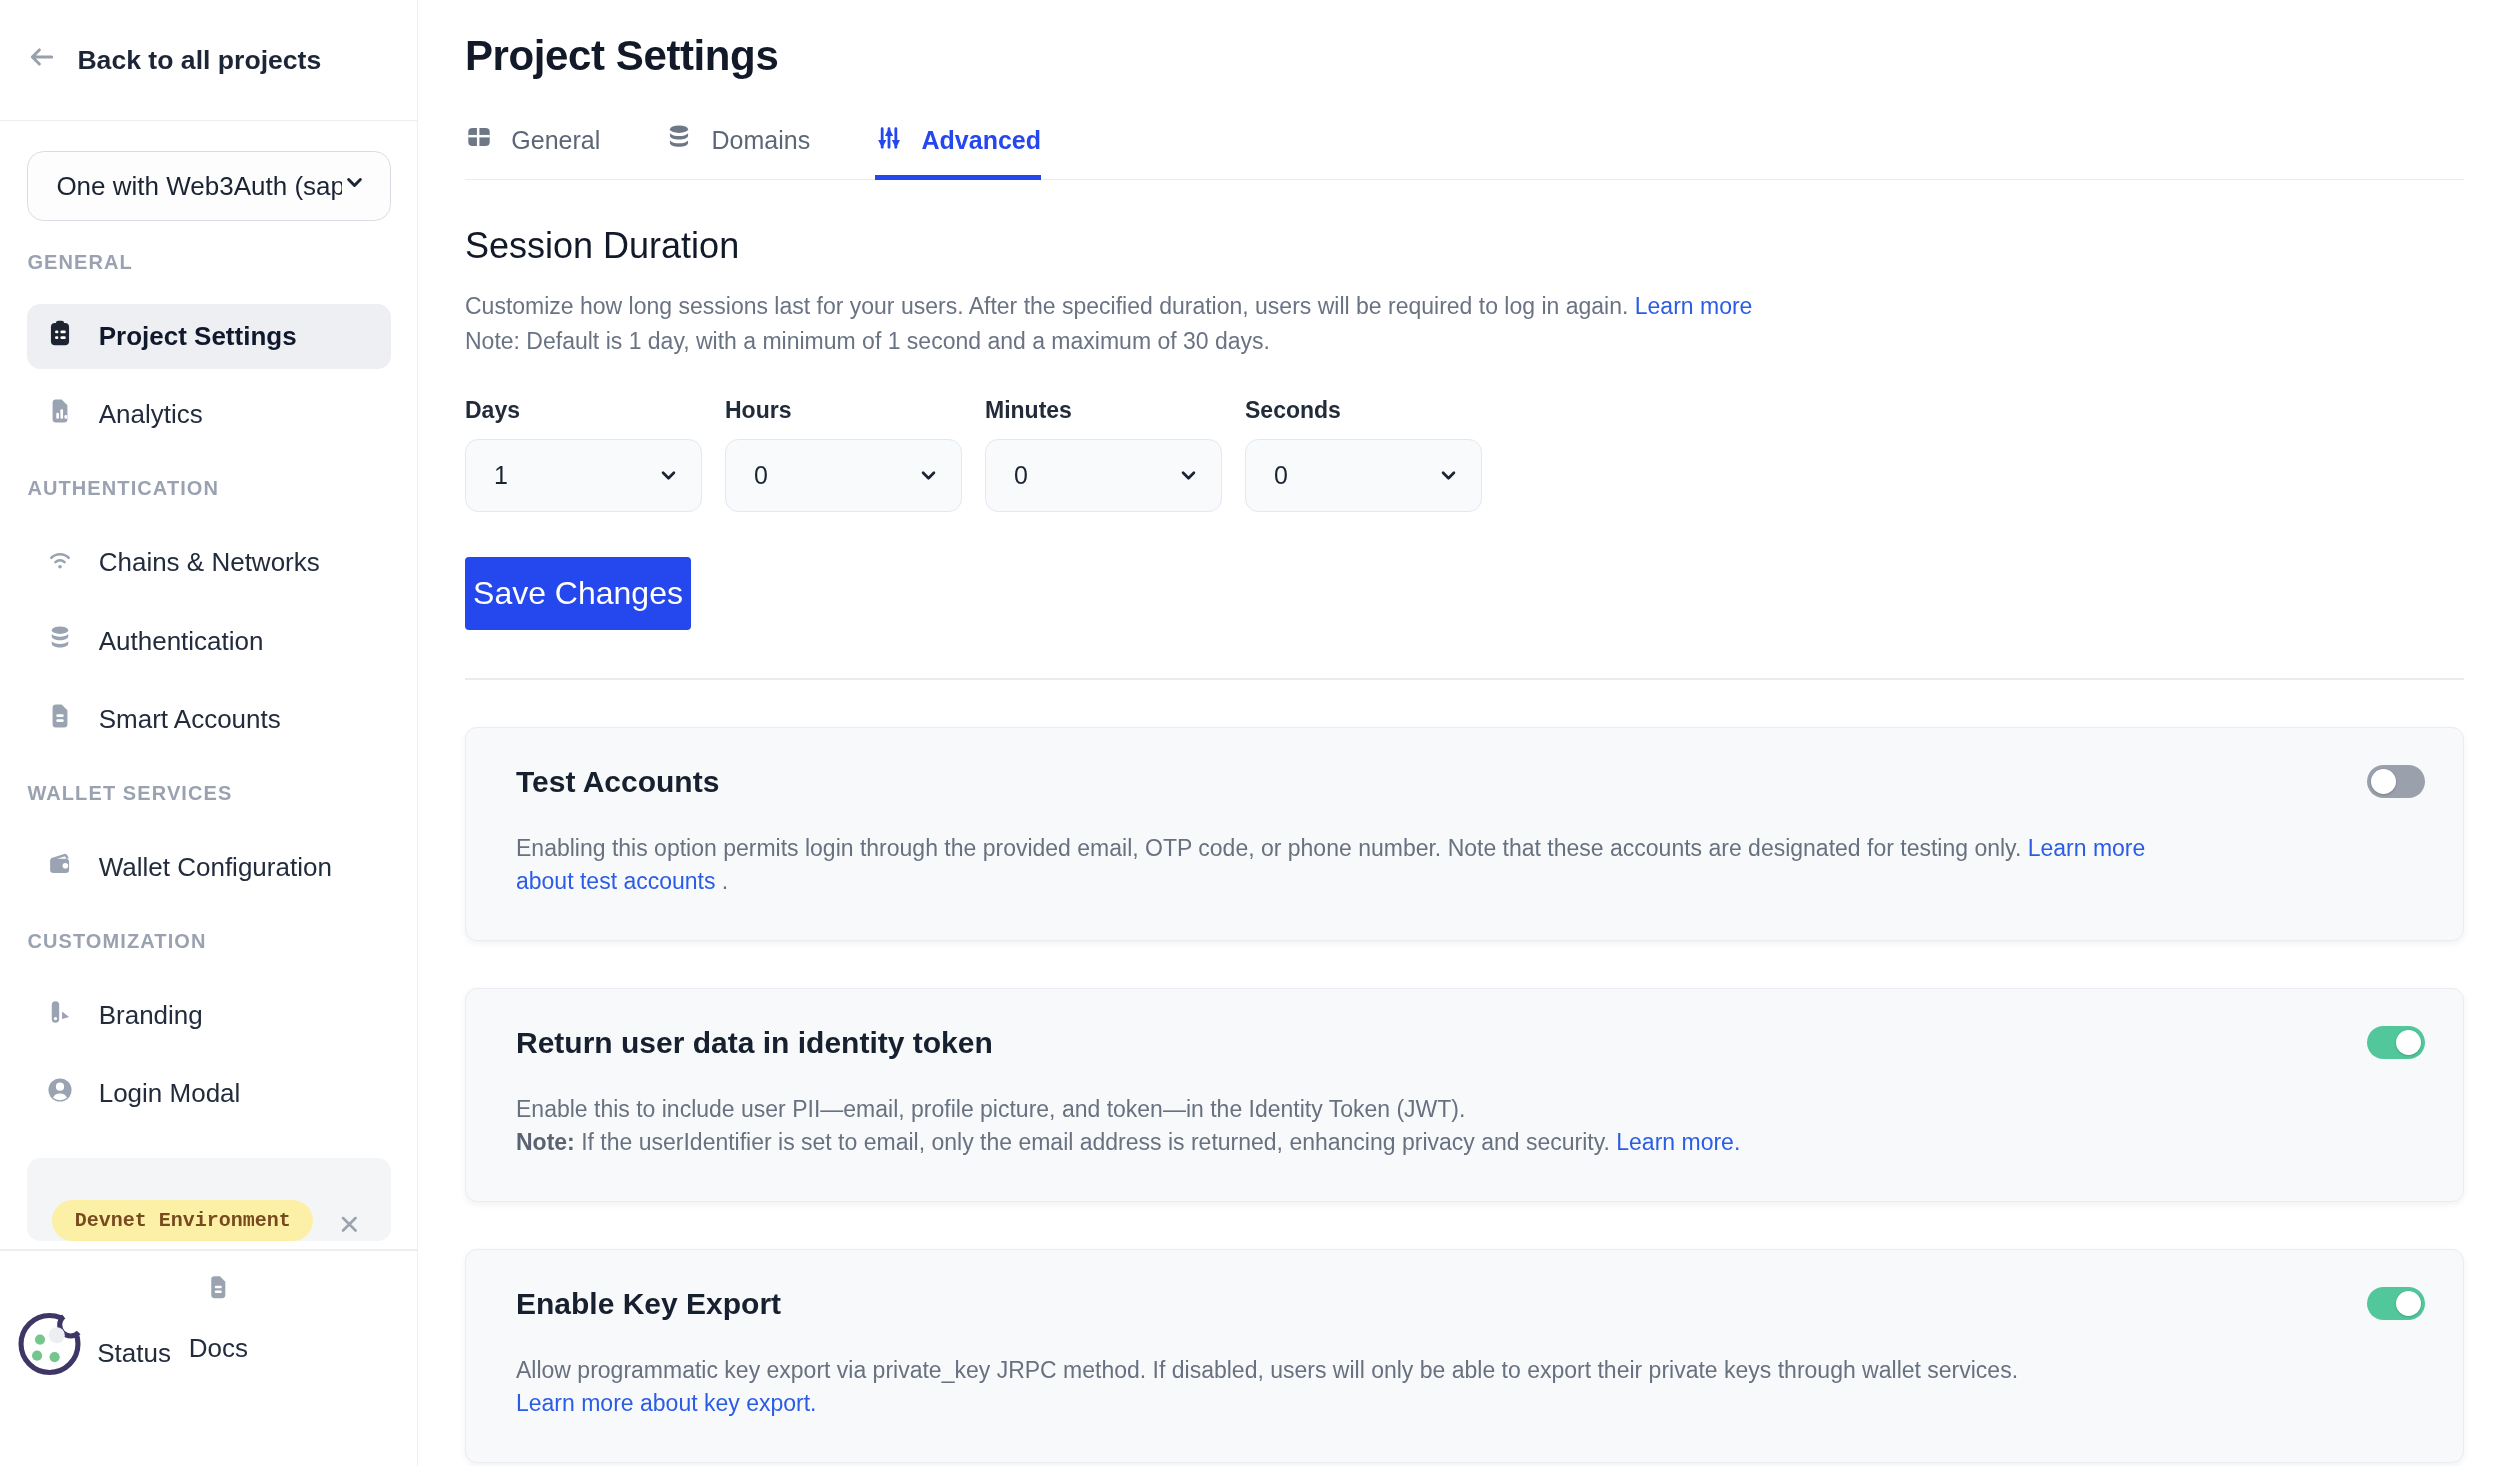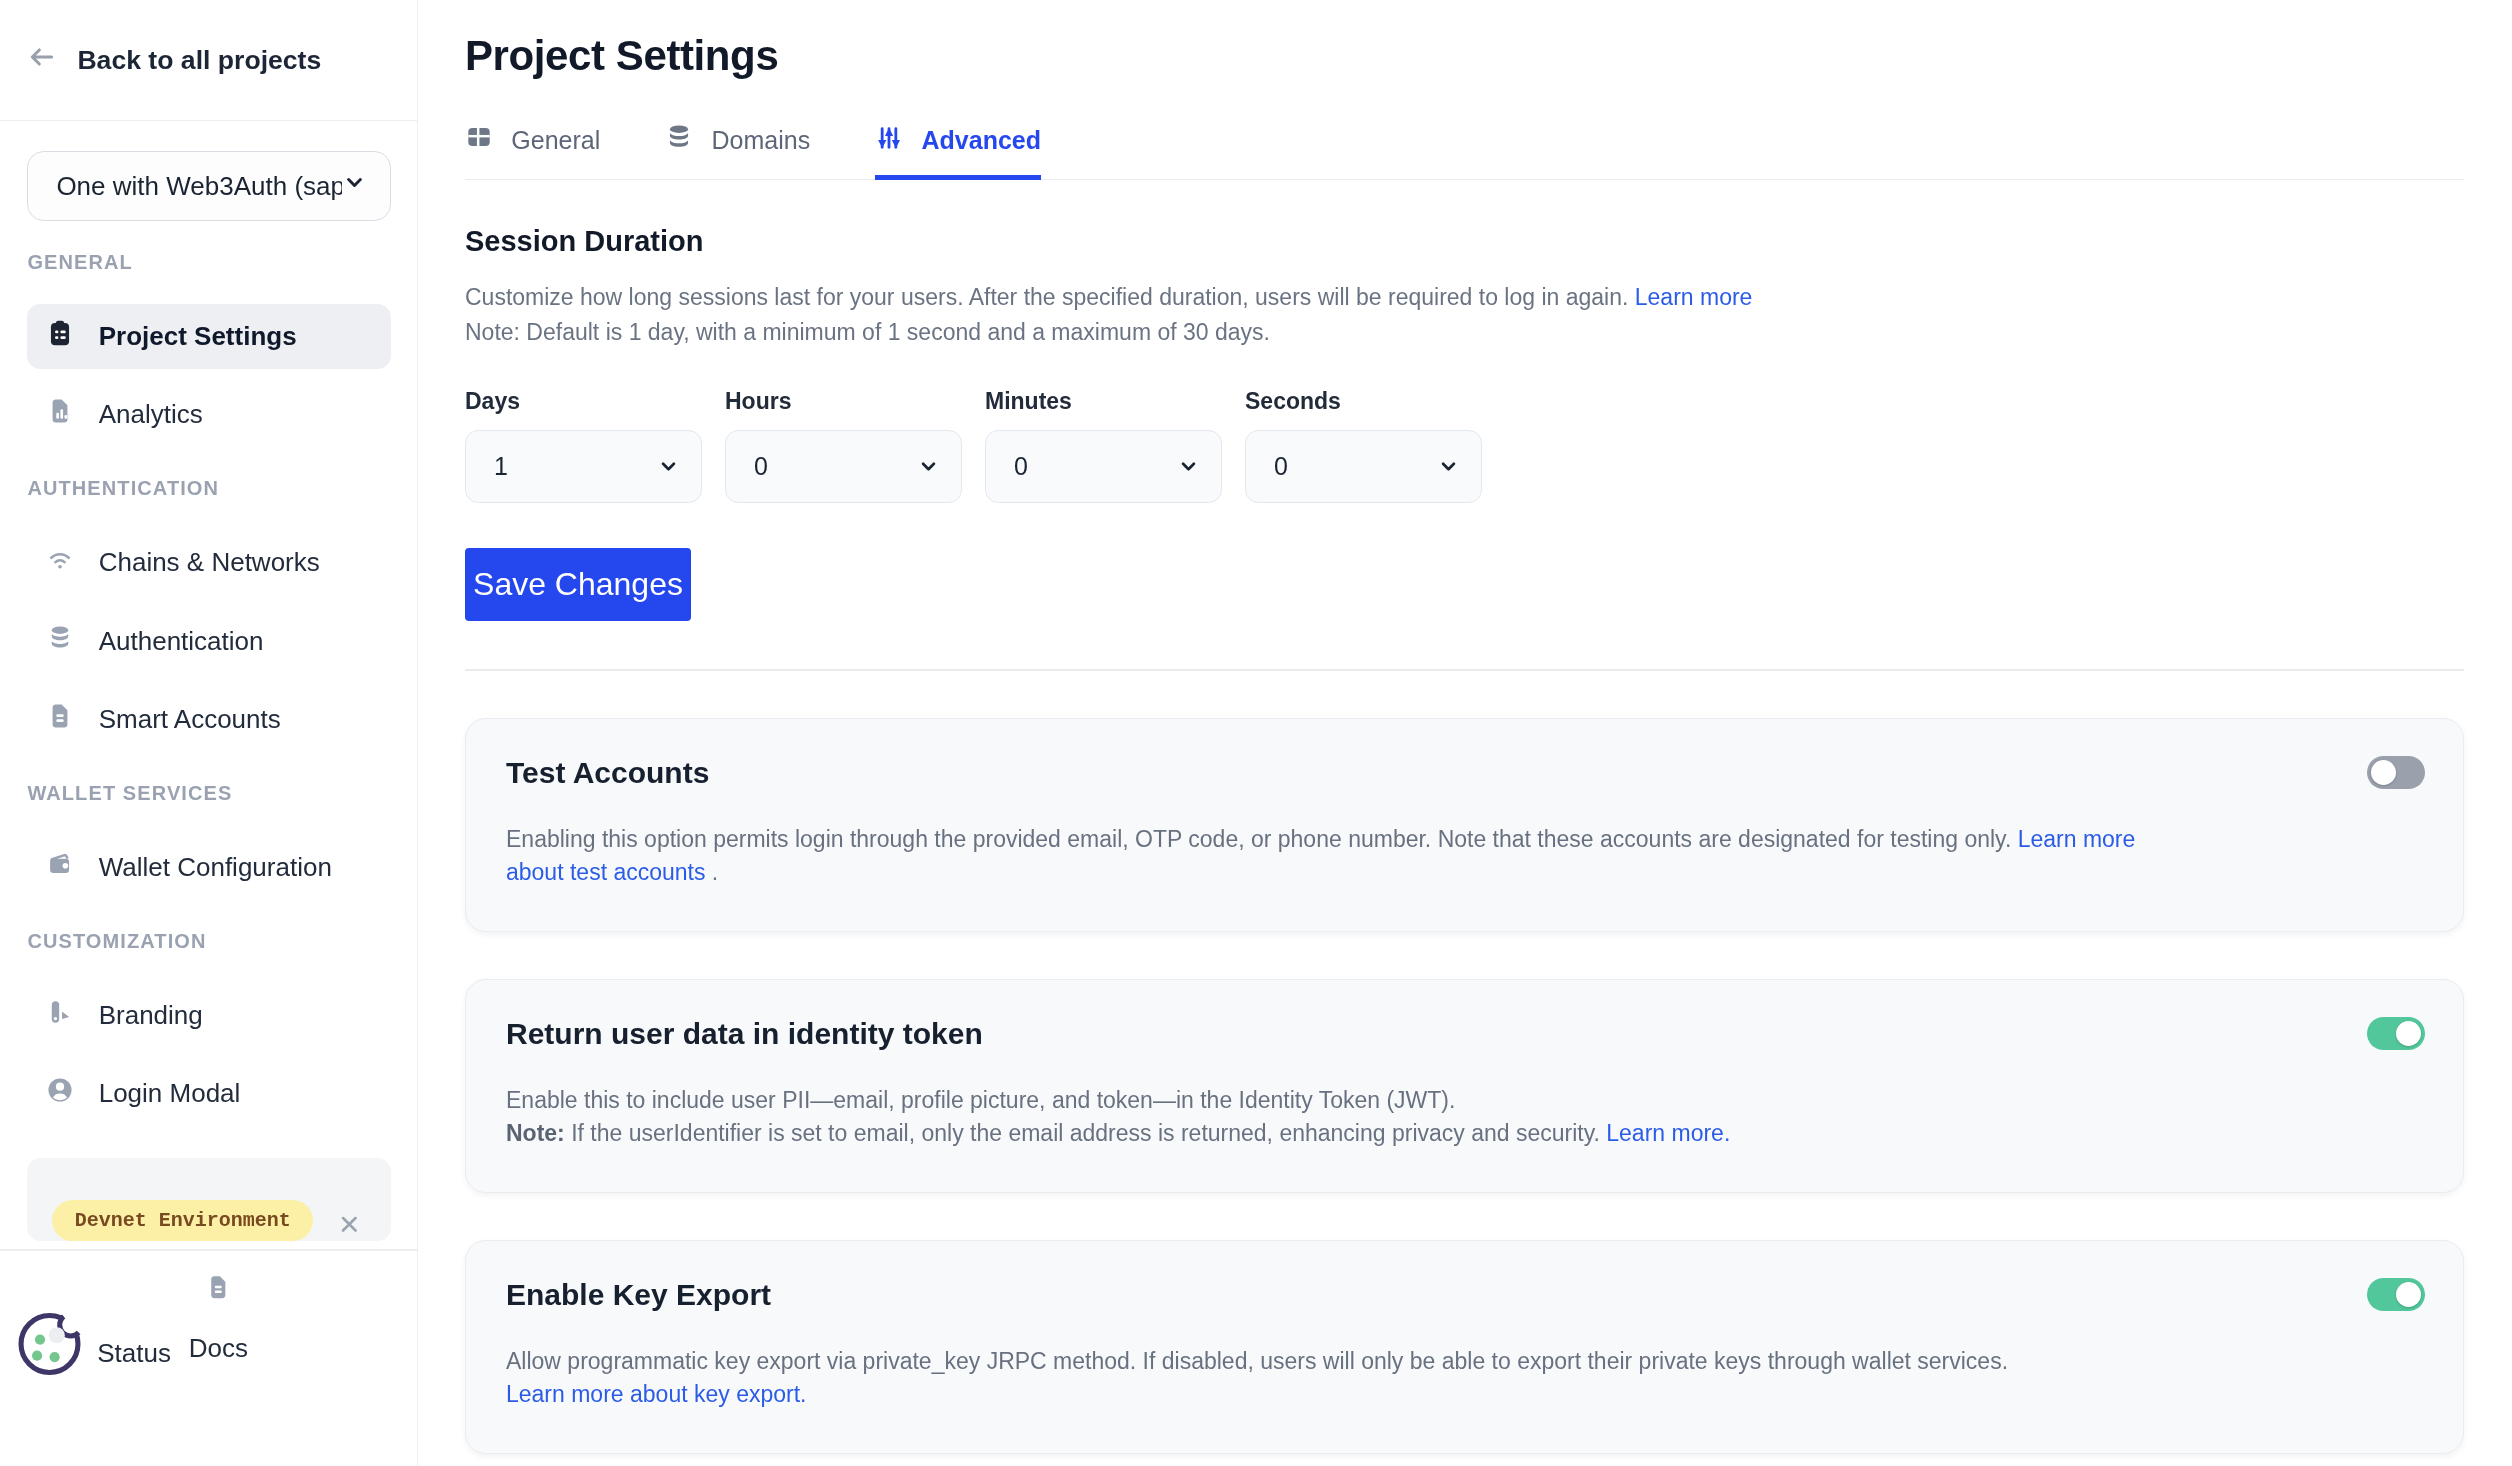--- a/index.html
+++ b/index.html
@@ -34,40 +34,40 @@
   
   .main { flex:1; }
   .main-inner { width:1999px; margin-left:47px; }
   .page-title { margin-top:32px; font-size:42px; font-weight:700; letter-spacing:-0.4px; color:#121a29; }
   .tabs { display:flex; gap:65px; margin-top:43px; border-bottom:1.7px solid #e9ebef; }
   .tab { display:flex; align-items:center; gap:18.3px; font-size:25px; font-weight:500;
     color:#5d6678; padding-bottom:21.6px; cursor:pointer; }
   .tab.active { color:#2547ee; font-weight:600; border-bottom:5px solid #2547ee;
     padding-bottom:16.6px; margin-bottom:-1.7px; }
 
-  .section-heading { margin-top:45px; font-size:29px; font-weight:700; color:#121a29; }
+  .section-heading { margin-top:45px; font-size:36px; font-weight:400; color:#121a29; }
   .desc-line { margin-top:23px; font-size:23px; color:#6a7383; line-height:32px; }
   .desc-line + .desc-line { margin-top:3.3px; }
   a.inline-link { color:#2b5ce6; text-decoration:none; cursor:pointer; }
 
   .duration-row { display:flex; gap:23px; margin-top:40px; }
   .duration-field { width:237px; }
   .duration-field label { display:block; font-size:23px; font-weight:600; color:#222b3a; margin-bottom:15px; }
   .sel-wrap { position:relative; }
   .sel-wrap select { width:237px; height:73px; appearance:none; -webkit-appearance:none;
     background:#f8fafc; border:1.7px solid #e3e8ef; border-radius:13.3px; padding:0 50px 0 28px;
     font-size:25px; color:#1b2433; font-family:inherit; cursor:pointer; }
   .sel-wrap svg { position:absolute; right:21.6px; top:25px; pointer-events:none; }
 
   .save-btn { margin-top:45px; width:226px; height:73px; background:#2547ee; border:none; border-radius:4px;
     color:#fff; font-size:32px; font-weight:500; font-family:inherit; cursor:pointer; display:block; }
   .rule { margin-top:48px; height:1.7px; background:#e9ebef; }
 
-  .card { margin-top:47px; background:#f8f9fb; border:1.7px solid #e9ecf1; border-radius:21px;
-    padding:37px 38px 42px 40px; box-shadow:0 2.5px 6.6px rgba(16,24,40,.05); }
+  .card { margin-top:47px; background:#f8f9fb; border:1.7px solid #e9ecf1; border-radius:12px;
+    padding:37px 38px 42px 50px; box-shadow:0 2.5px 6.6px rgba(16,24,40,.05); }
   .card-head { display:flex; align-items:center; justify-content:space-between; }
   .card-title { font-size:30px; font-weight:600; color:#17202f; }
   .card-desc { margin-top:33px; font-size:23px; color:#687180; line-height:33px; max-width:1678px; }
   .note-b { font-weight:700; color:#5a6372; }
 
   .toggle { width:58px; height:33px; border-radius:830px; position:relative; flex:none; cursor:pointer; }
   .toggle.off { background:#9aa0ac; }
   .toggle.on  { background:#52c79b; }
   .toggle::after { content:""; position:absolute; top:4.2px; width:25px; height:25px; border-radius:50%;
     background:#fff; box-shadow:0 0.8px 2.5px rgba(0,0,0,.2); }

